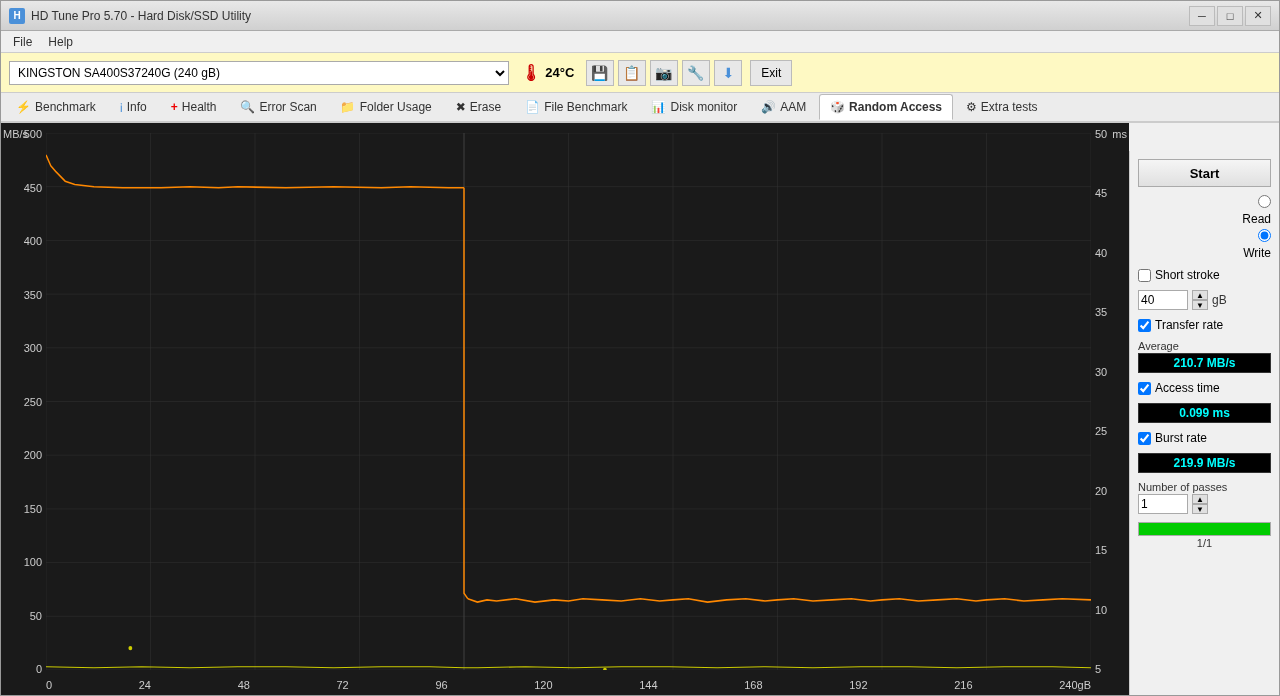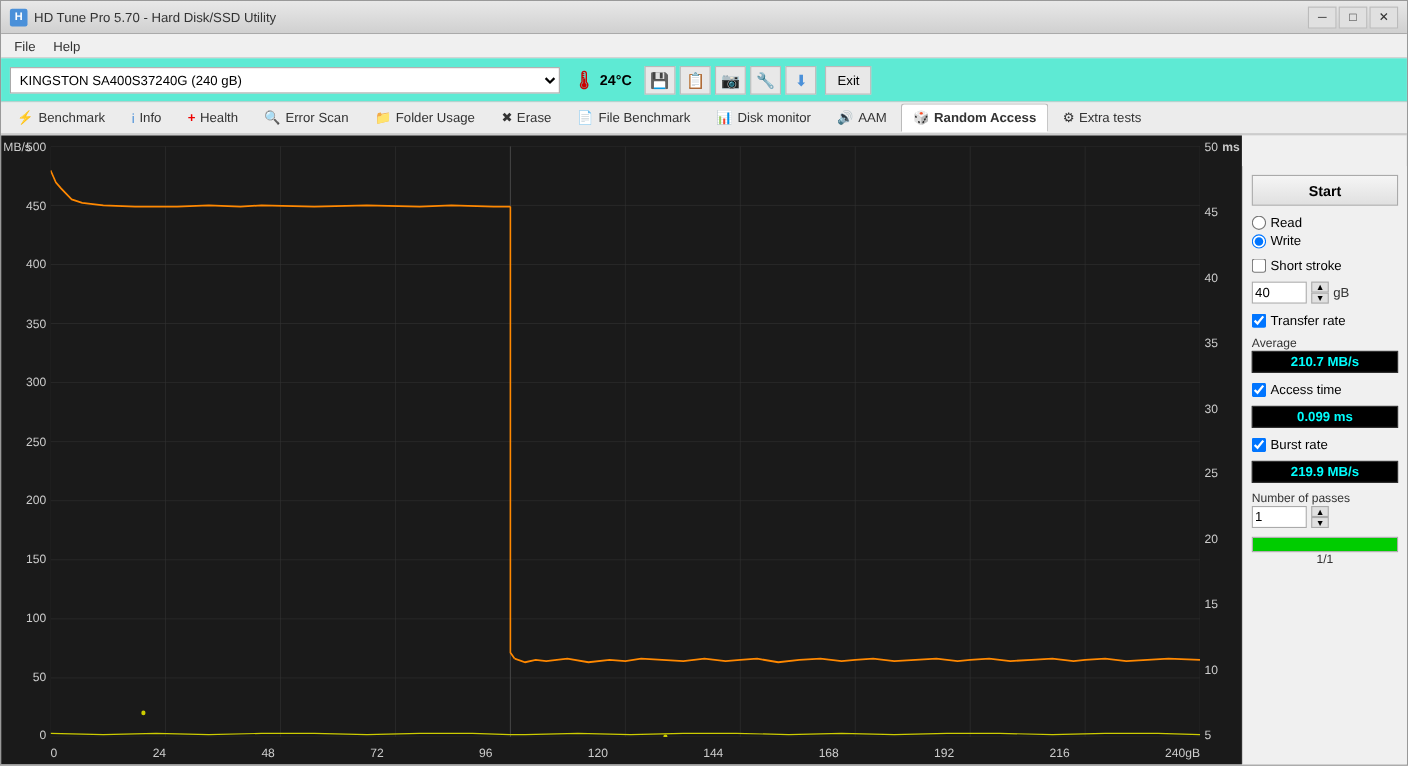--- a/index.html
+++ b/index.html
@@ -72,21 +72,21 @@
       flex-shrink: 0;
     }
     .menu-item {
       padding: 2px 8px;
       cursor: pointer;
       font-size: 12px;
       color: #333;
     }
     .toolbar {
       height: 40px;
-      background: #5eead4;
+      background: #fef9c3;
       display: flex;
       align-items: center;
       padding: 0 8px;
       border-bottom: 1px solid #ccc;
       gap: 4px;
       flex-shrink: 0;
     }
     .drive-select {
       flex: 1;
       max-width: 500px;
@@ -206,21 +206,20 @@
       left: 2px;
       color: #ccc;
       font-size: 11px;
     }
     .chart-title-right {
       position: absolute;
       top: 5px;
       right: 2px;
       color: #ccc;
       font-size: 11px;
-      font-weight: bold;
     }
     .chart-grid {
       position: absolute;
       left: 45px;
       right: 38px;
       top: 10px;
       bottom: 25px;
     }
     .chart-bottom-labels {
       position: absolute;
@@ -260,20 +259,21 @@
       display: flex;
       flex-direction: column;
       gap: 3px;
     }
     .radio-label {
       display: flex;
       align-items: flex-end;
       gap: 4px;
       font-size: 12px;
       cursor: pointer;
+      flex-direction: column;
     }
     .checkbox-label {
       display: flex;
       align-items: center;
       gap: 4px;
       font-size: 12px;
       cursor: pointer;
     }
     .metric-box {
       background: #000;

